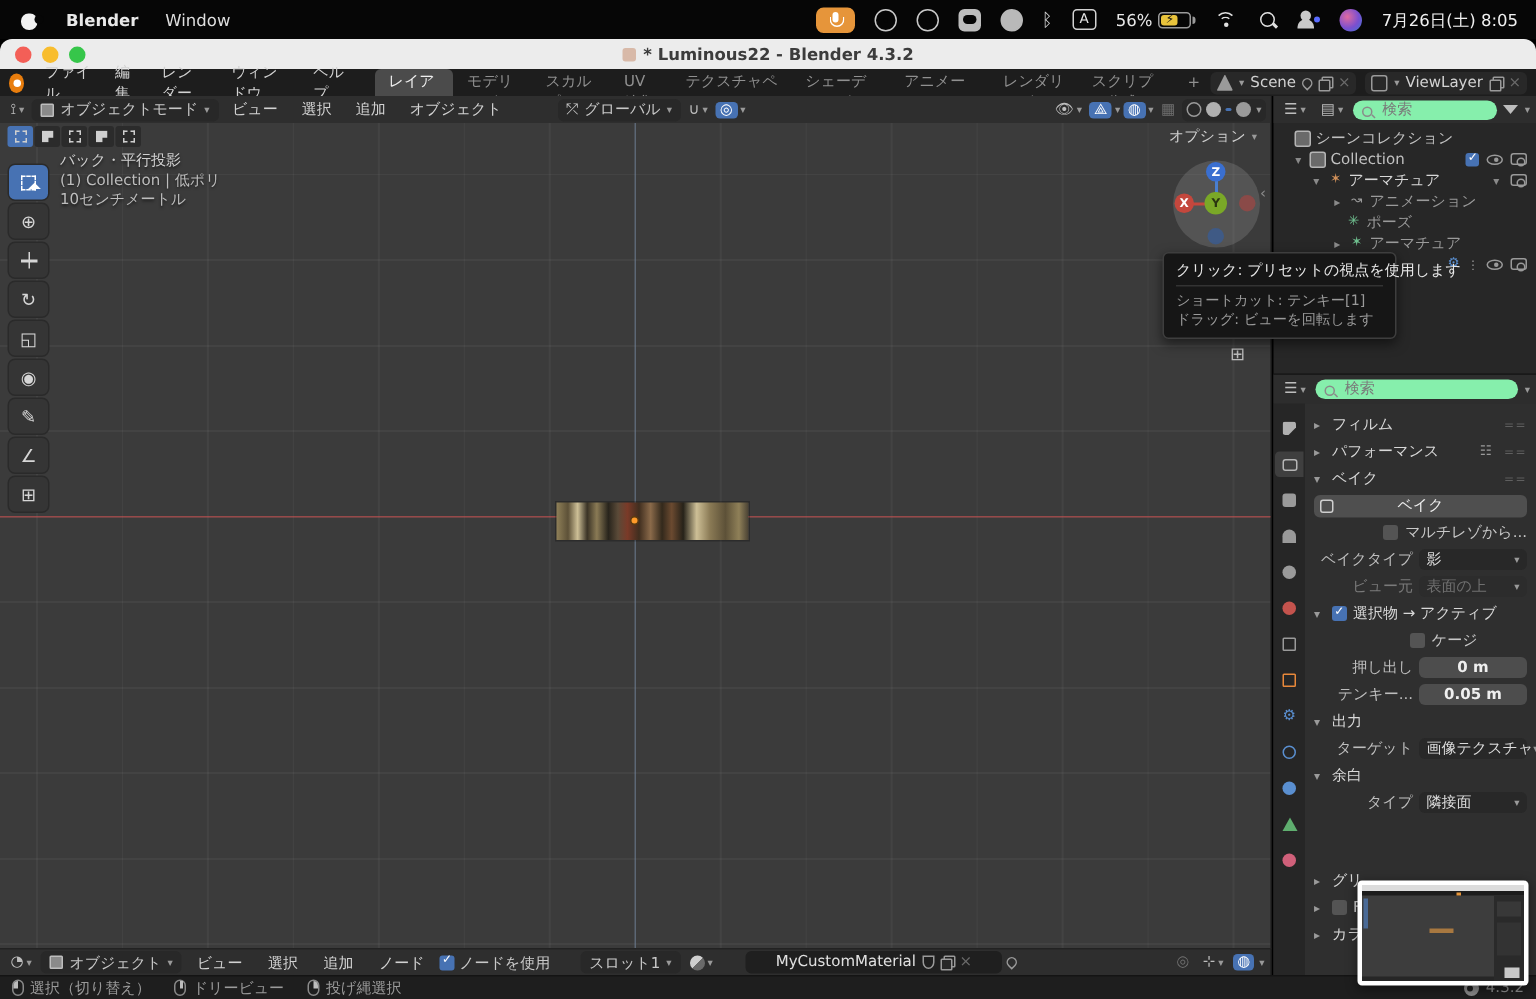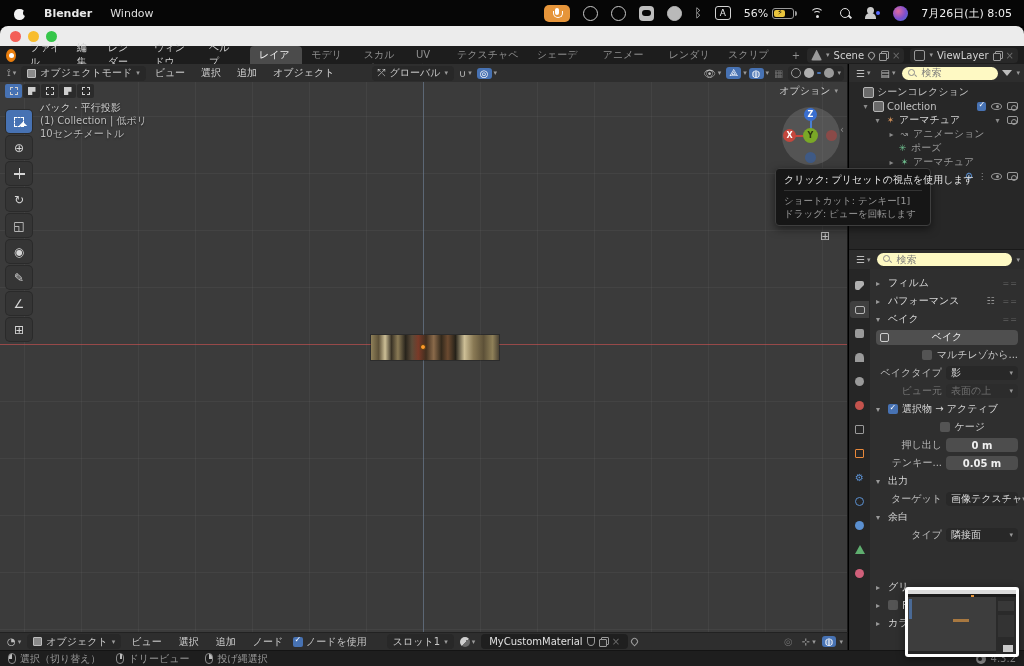--- a/index.html
+++ b/index.html
@@ -147,26 +147,26 @@
   #tooltip .t1 { color:#e8e8e8; font-size:10px; white-space:nowrap; }
   #tooltip .sep { height:1px; background:#333; margin:3px 0; }
   #tooltip .t2 { color:#9a9a9a; font-size:9.5px; line-height:13px; white-space:nowrap; }
   
   #shaderbar { position:absolute; left:0; top:632px; width:848px; height:18px; background:#2e2e2e;
     border-top:1px solid #222; border-right:1px solid #191919; display:flex; align-items:center; gap:3px; padding:0 4px; }
   #shaderbar .menuitem { padding:0 7px; color:#d2d2d2; }
   .cbox { width:10px; height:10px; border-radius:2px; background:#545454; position:relative; }
   .cbox.checked { background:#4772b3; }
   .cbox.checked::after { content:"✓"; position:absolute; left:1.5px; top:-1.5px; font-size:8px; color:#fff; }
-  .matfield { display:flex; align-items:center; gap:4px; background:#1f1f1f; border-radius:4px; height:15px; padding:0 8px; color:#e0e0e0; }
+  .matfield { display:flex; align-items:center; gap:4px; background:#1f1f1f; border-radius:4px; height:15px; padding:0 20px; color:#e0e0e0;margin-left:16px; }
   .shield { width:8px; height:9px; border:1px solid #9a9a9a; border-radius:0 0 50% 50%; }
   
   #outliner { position:absolute; left:849px; top:64px; width:175px; height:185px; background:#272727; }
   #outliner .ohead { height:18px; background:#2d2d2d; display:flex; align-items:center; gap:4px; padding:0 4px; }
-  .searchbox { flex:1; display:flex; align-items:center; gap:4px; background:#fef9c3; border-radius:8px; height:13px; padding:0 6px; color:#7a7a7a; }
+  .searchbox { flex:1; display:flex; align-items:flex-end; gap:4px; background:#86efac; border-radius:8px; height:13px; padding:0 6px; color:#7a7a7a; }
   .mag-s { position:relative; width:9px; height:9px; flex:none; }
   .mag-s::before { content:""; position:absolute; left:0; top:0; width:5px; height:5px; border:1.2px solid #8a8a8a; border-radius:50%; }
   .mag-s::after { content:""; position:absolute; left:6px; top:6px; width:3px; height:1.4px; background:#8a8a8a; transform:rotate(45deg); }
   .funnel { width:0; height:0; border-left:5px solid transparent; border-right:5px solid transparent; border-top:6px solid #bdbdbd; }
   .otree { padding:3px 2px; }
   .orow { display:flex; align-items:center; height:14px; gap:3px; color:#c0c0c0; white-space:nowrap; }
   .orow .chev { width:9px; color:#8a8a8a; font-size:8px; text-align:center; flex:none; }
   .oico { width:11px; height:11px; flex:none; display:flex; align-items:center; justify-content:center; font-size:9px; }
   .oico.coll { border:1px solid #b5b5b5; border-radius:2px; background:#6a6a6a; }
   .oico.arm-o { color:#d2915a; } .oico.arm-g { color:#6fbf8f; } .oico.pose { color:#6fbf8f; } .oico.anim { color:#9a9a9a; }
@@ -272,20 +272,21 @@
       <span class="mac-time">7月26日(土) 8:05</span>
     </div>
   </div>
 
   <div id="titlebar">
     <div class="traffic">
       <span class="tl r"></span>
       <span class="tl y"></span>
       <span class="tl g"></span>
     </div>
+    <div class="title"><span class="doc-ico"></span><span>* Luminous22 - Blender 4.3.2</span></div>
   </div>
 
   <div id="topbar">
     <span class="blogo"></span>
     <span class="bmenu">ファイル</span>
     <span class="bmenu">編集</span>
     <span class="bmenu">レンダー</span>
     <span class="bmenu">ウィンドウ</span>
     <span class="bmenu">ヘルプ</span>
     <div class="tabs">

